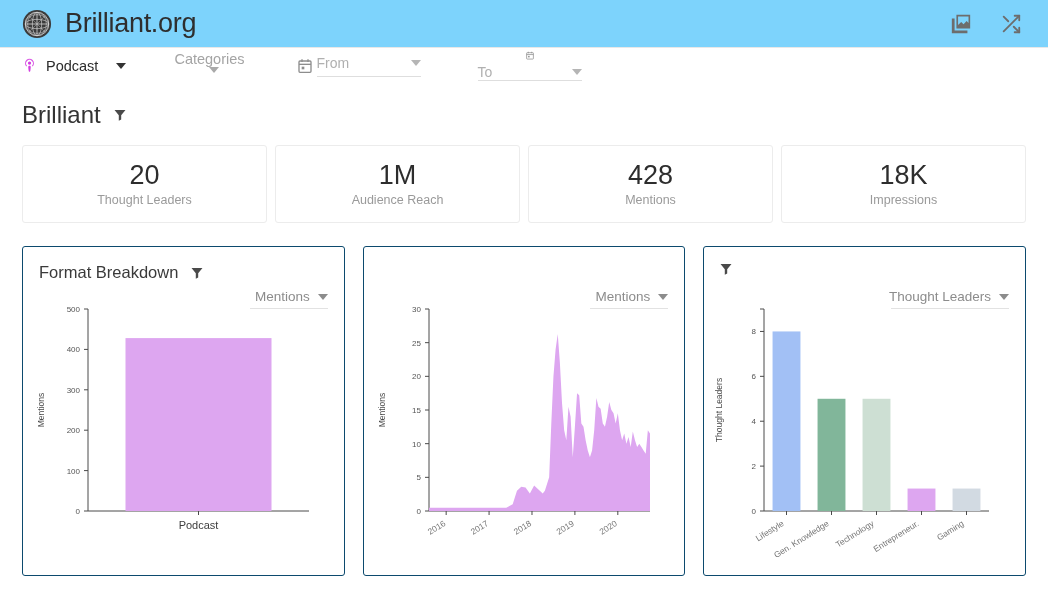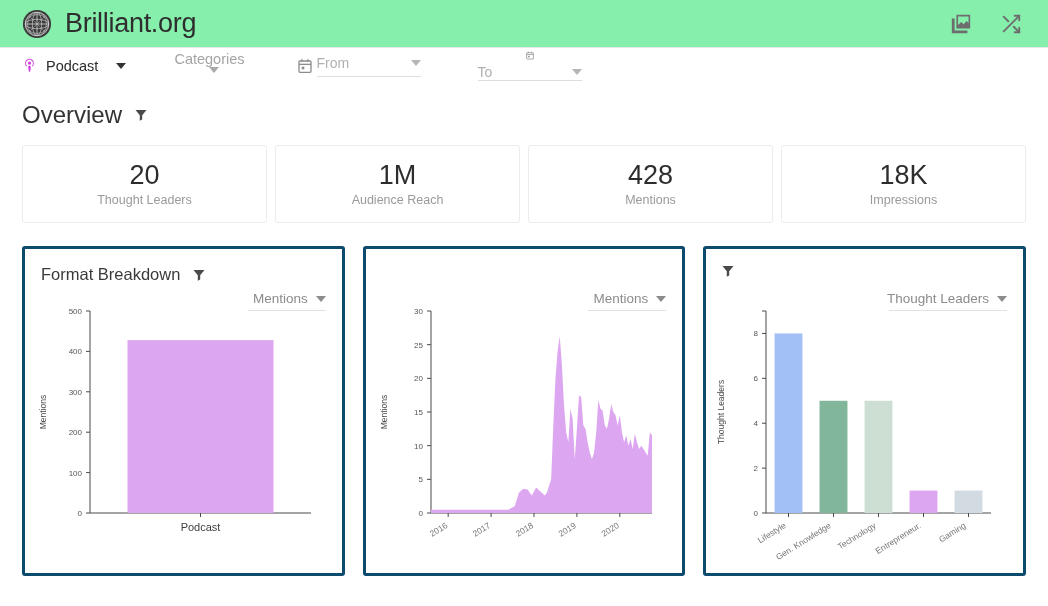--- a/index.html
+++ b/index.html
@@ -11,21 +11,21 @@
     overflow: hidden;
   }
 
   
   .header {
     height: 48px;
     display: flex;
     align-items: center;
     padding: 0 18px 0 22px;
     border-bottom: 1px solid #e8e8e8;
-    background: #86efac;
+    background: #7dd3fc;
   }
   .logo-wrap { display: flex; align-items: center; gap: 13px; }
   .logo-globe { width: 30px; height: 30px; display: block; }
   .brand-title {
     font-size: 27px;
     font-weight: 400;
     color: #2e2e2e;
     letter-spacing: -0.3px;
     line-height: 1;
   }
@@ -113,21 +113,21 @@
 
   
   .panels {
     display: flex;
     gap: 18px;
     padding: 23px 22px 0 22px;
   }
   .panel {
     flex: 1;
     height: 330px;
-    border: 3px solid #0c4a6e;
+    border: 1px solid #0c4a6e;
     border-radius: 3px;
     background: #fff;
     position: relative;
     padding: 16px 22px 0 16px;
   }
   .panel-head { display: flex; align-items: center; gap: 13px; }
   .panel-title { font-size: 16.5px; font-weight: 400; color: #3a3a3a; }
   .metric-select {
     position: absolute;
     top: 42px;
@@ -231,21 +231,21 @@
       <rect x="7" y="13" width="4" height="4" fill="currentColor" stroke="none"></rect>
     </svg>
     <div class="date-field">
       <span class="date-ph">To</span>
       <span class="caret-sm"></span>
     </div>
   </div>
 </div>
 
 <div class="overview-row">
-  <span class="overview-title">Overview</span>
+  <span class="overview-title">Brilliant</span>
   <svg class="funnel" viewBox="0 0 16 16" fill="currentColor">
     <path d="M0.7 1.2h14.6L9.6 8.4v5.6l-3.2 1.8V8.4z"></path>
   </svg>
 </div>
 
 <div class="kpi-row">
   <div class="kpi-card">
     <div class="kpi-value">20</div>
     <div class="kpi-label">Thought Leaders</div>
   </div>

